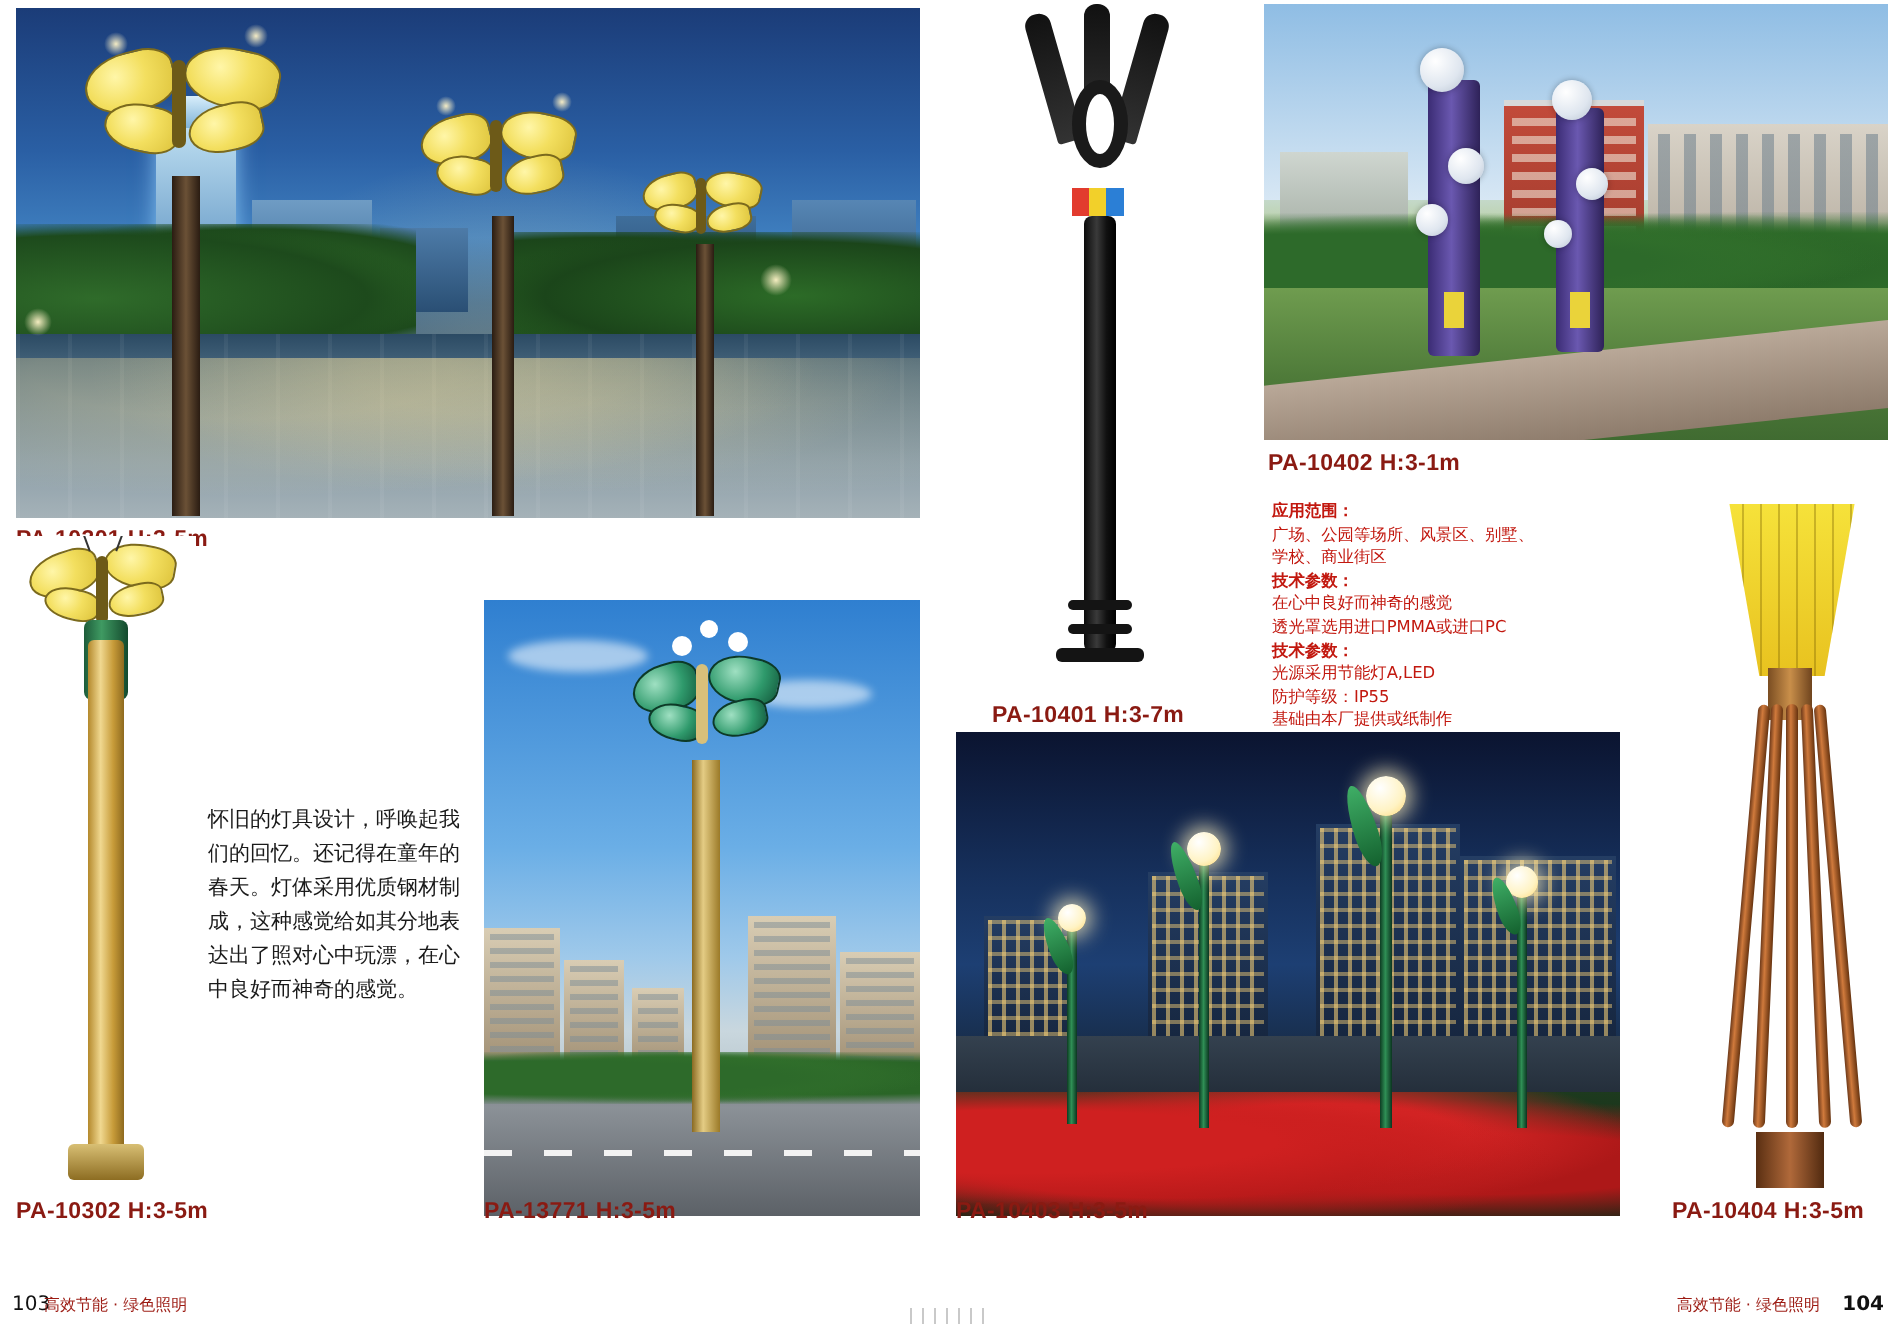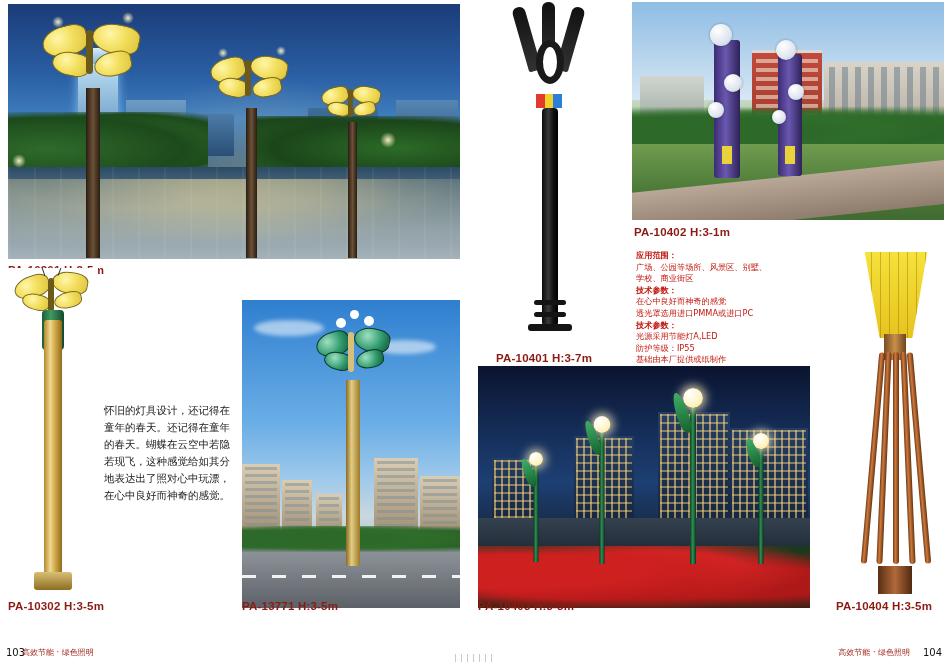--- a/index.html
+++ b/index.html
@@ -315,21 +315,21 @@
       <div style="position:absolute; left:36px; top:10px; width:6px; height:34px; background:#6d5a18; border-radius:3px;"></div>
       <div style="position:absolute; left:30px; top:-6px; width:1px; height:14px; background:#333; transform:rotate(-20deg);"></div>
       <div style="position:absolute; left:48px; top:-6px; width:1px; height:14px; background:#333; transform:rotate(20deg);"></div>
     </div>
     <div class="green"></div>
     <div class="pole"></div>
     <div class="base"></div>
   </div>
   <div class="caption" style="left:8px; top:600px;">PA-10302 H:3-5m</div>
 
-  <div id="bodytext">怀旧的灯具设计，还记得在童年的春天。还记得在童年的春天。蝴蝶在云空中若隐若现飞，这种感觉给如其分地表达出了照对心中玩漂，在心中良好而神奇的感觉。</div>
+  <div id="bodytext">怀旧的灯具设计，呼唤起我们的回忆。还记得在童年的春天。灯体采用优质钢材制成，这种感觉给如其分地表达出了照对心中玩漂，在心中良好而神奇的感觉。</div>
 
   <div class="ph" id="img5">
     <div class="cloud" style="left:12px; top:20px; width:70px; height:16px;"></div>
     <div class="cloud" style="left:130px; top:40px; width:64px; height:14px;"></div>
     <div class="city">
       <div class="b" style="left:0px; width:38px; height:70px;"></div>
       <div class="b" style="left:40px; width:30px; height:54px;"></div>
       <div class="b" style="left:132px; width:44px; height:76px;"></div>
       <div class="b" style="left:178px; width:40px; height:58px;"></div>
       <div class="b" style="left:74px; width:26px; height:40px;"></div>
@@ -397,16 +397,16 @@
       <div class="rod" style="left:46px; transform:rotate(-5deg);"></div>
     </div>
     <div class="baseY"></div>
   </div>
   <div class="caption" style="left:836px; top:600px;">PA-10404 H:3-5m</div>
 
   <div class="bottombar"></div>
   <div class="fnum" style="left:6px;">103</div>
   <div class="fbrand" style="left:22px;">高效节能 · 绿色照明</div>
   <div class="fbrand" style="right:40px;">高效节能 · 绿色照明</div>
-  <div class="fnum" style="right:8px;">104</div>
+  <div class="fnum" style="right:8px;font-weight:bold;">104</div>
   <div class="crop"></div>
 
 </div>
 
 </body></html>

